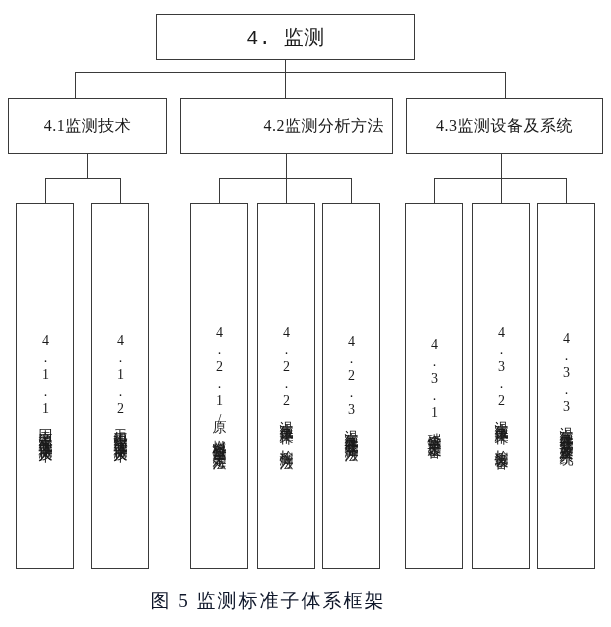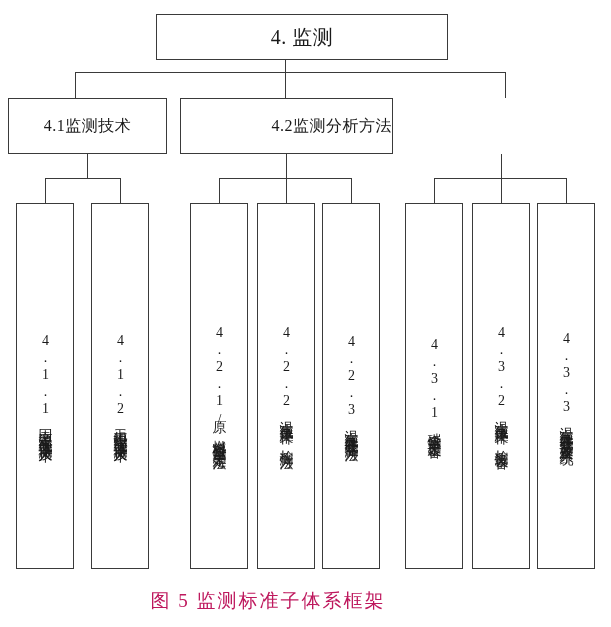--- a/index.html
+++ b/index.html
@@ -30,32 +30,33 @@
     justify-content: center;
     text-align: center;
     color: #1a1a1a;
     letter-spacing: 0.5px;
   }
 
   
   .node.root {
     left: 156px;
     top: 14px;
-    width: 292px;
+    width: 259px;
     height: 46px;
     font-size: 20px;
+    font-family: Liberation Mono, monospace;
   }
 
   
   .node.lvl2 {
     top: 98px;
     height: 56px;
     font-size: 16px;
     line-height: 1.25;
-    padding: 0 0;
+    padding: 0 8px;
   }
   .node.lvl2.l2a { left: 8px;   width: 159px; }
   .node.lvl2.l2b { left: 180px; width: 213px; justify-content: flex-end; }
   .node.lvl2.l2c { left: 406px; width: 197px; }
 
   
   .node.leaf {
     top: 203px;
     height: 366px;
     width: 58px;
@@ -94,21 +95,21 @@
 
   
   .caption {
     position: absolute;
     left: 0;
     top: 588px;
     width: 536px;
     text-align: center;
     font-size: 19px;
     letter-spacing: 2px;
-    color: #be185d;
+    color: #0f172a;
   }
 </style>
 </head>
 <body>
 
 <div id="page">
 
   <div class="node root">
     <span>4. 监测</span>
   </div>
@@ -118,20 +119,23 @@
 
   <div class="ln v" style="left:75px; top:72px; height:26px;"></div>
   <div class="ln v" style="left:285px; top:72px; height:26px;"></div>
   <div class="ln v" style="left:505px; top:72px; height:26px;"></div>
 
   <div class="node lvl2 l2a">
     <span>4.1监测技术</span>
   </div>
   <div class="node lvl2 l2b">
     <span>4.2监测分析方法</span>
+  </div>
+  <div class="node lvl2 l2c">
+    <span>4.3监测设备及系统</span>
   </div>
 
   <div class="ln v" style="left:87px; top:154px; height:25px;"></div>
   <div class="ln h" style="left:45px; top:178px; width:76px;"></div>
   <div class="ln v" style="left:45px; top:178px; height:25px;"></div>
   <div class="ln v" style="left:120px; top:178px; height:25px;"></div>
 
   <div class="ln v" style="left:286px; top:154px; height:25px;"></div>
   <div class="ln h" style="left:219px; top:178px; width:133px;"></div>
   <div class="ln v" style="left:219px; top:178px; height:25px;"></div>

